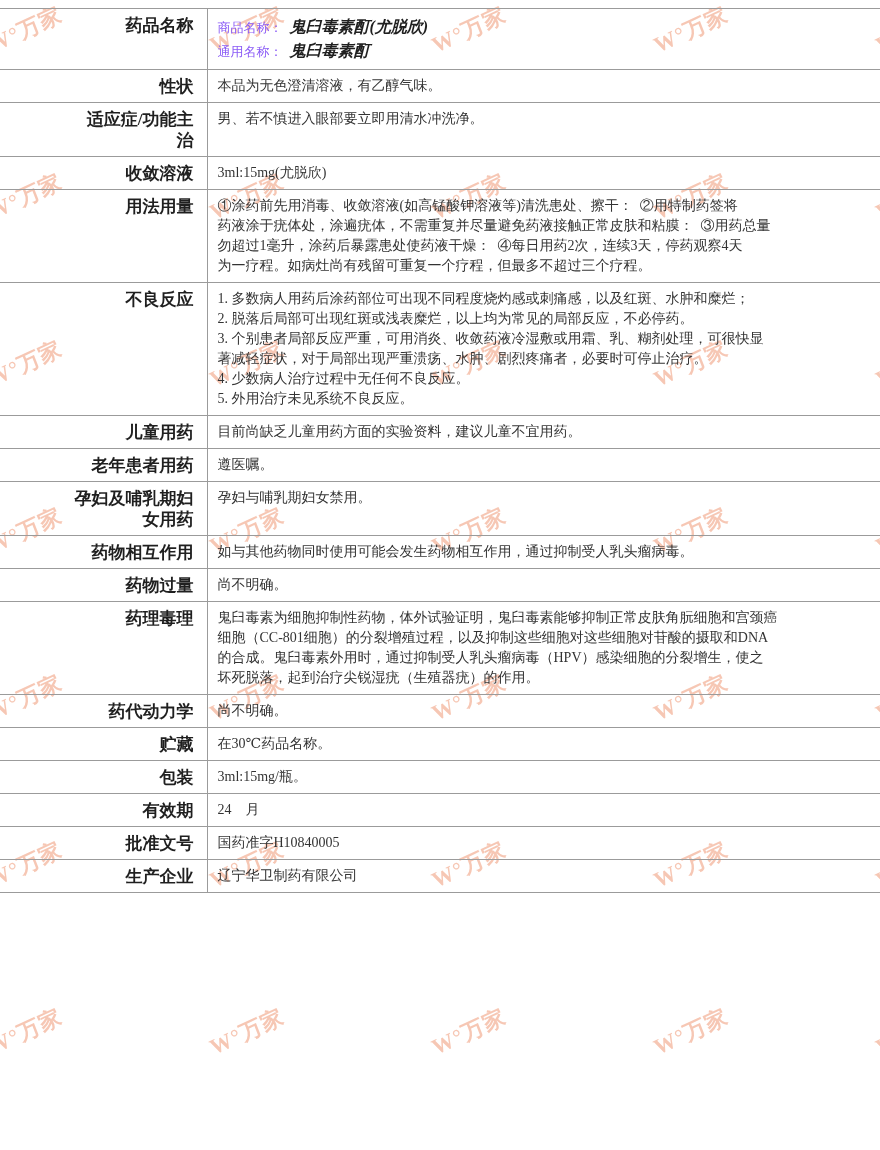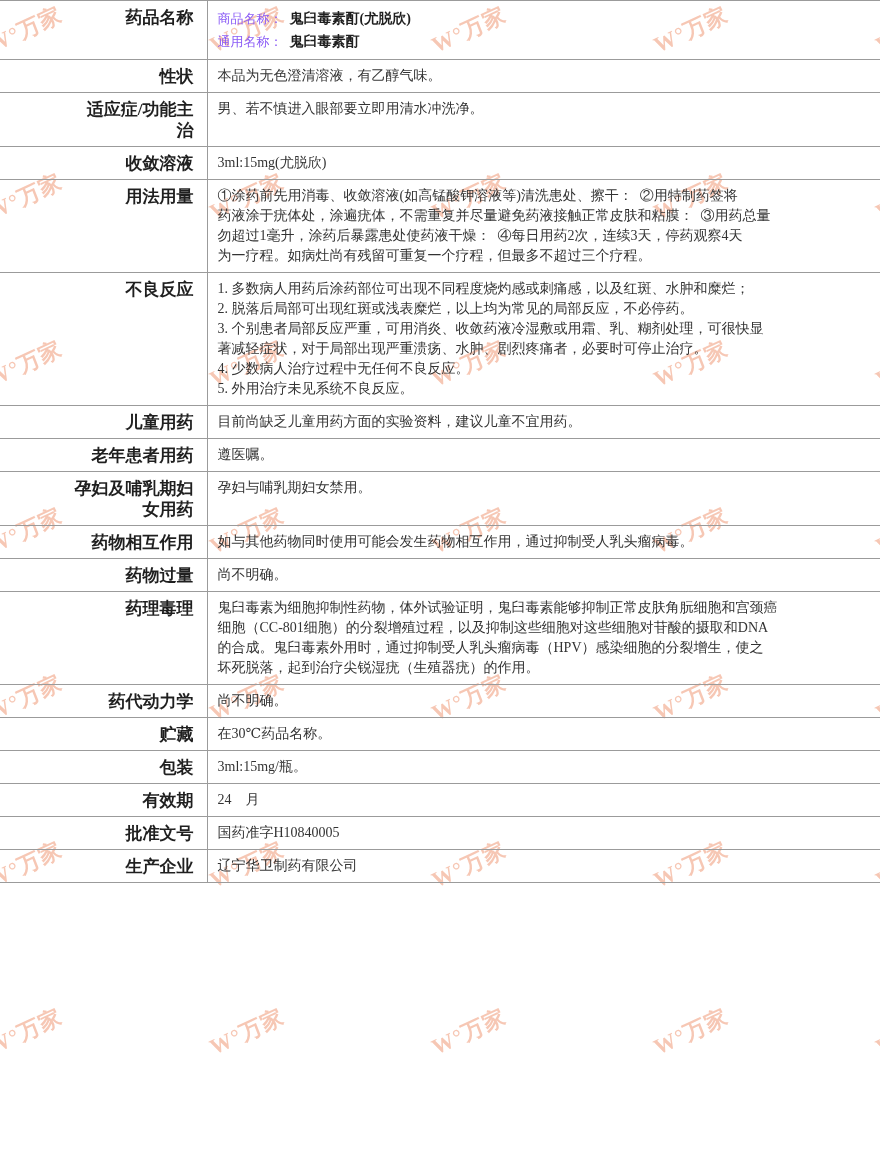--- a/index.html
+++ b/index.html
@@ -26,20 +26,21 @@
     font-size: 22px;
     font-weight: bold;
     letter-spacing: 1px;
     opacity: 0.55;
     white-space: nowrap;
   }
   table.info-table {
     position: relative;
     z-index: 1;
     width: 880px;
+    margin-top: 8px;
     border-collapse: collapse;
     table-layout: fixed;
     background: transparent;
   }
   table.info-table tr {
     border-top: 1px solid #9b9b9b;
     border-bottom: 1px solid #9b9b9b;
   }
   th.label-cell {
     width: 207px;
@@ -57,21 +58,21 @@
     vertical-align: top;
     font-size: 14px;
     color: #333333;
     line-height: 20px;
     padding: 6px 12px 6px 10px;
     white-space: pre-wrap;
     word-break: break-all;
   }
   .name-line { line-height: 23px; white-space: nowrap; }
   .prefix { color: #8b5cf6; font-size: 13px; margin-right: 7px; }
-  .drug-name { color: #1f1f1f; font-size: 14px; font-weight: bold; }
+  .drug-name { color: #1f1f1f; font-size: 16px; font-weight: bold; font-style: italic; }
 </style>
 </head>
 <body>
 
 <div class="page">
   <div class="watermark-layer">
       <span class="watermark" style="left: 25px; top: 30px; color: rgb(240, 154, 120);">W°万家</span>
       <span class="watermark" style="left: 247px; top: 30px; color: rgb(240, 154, 120);">W°万家</span>
       <span class="watermark" style="left: 469px; top: 30px; color: rgb(240, 154, 120);">W°万家</span>
       <span class="watermark" style="left: 691px; top: 30px; color: rgb(240, 154, 120);">W°万家</span>

